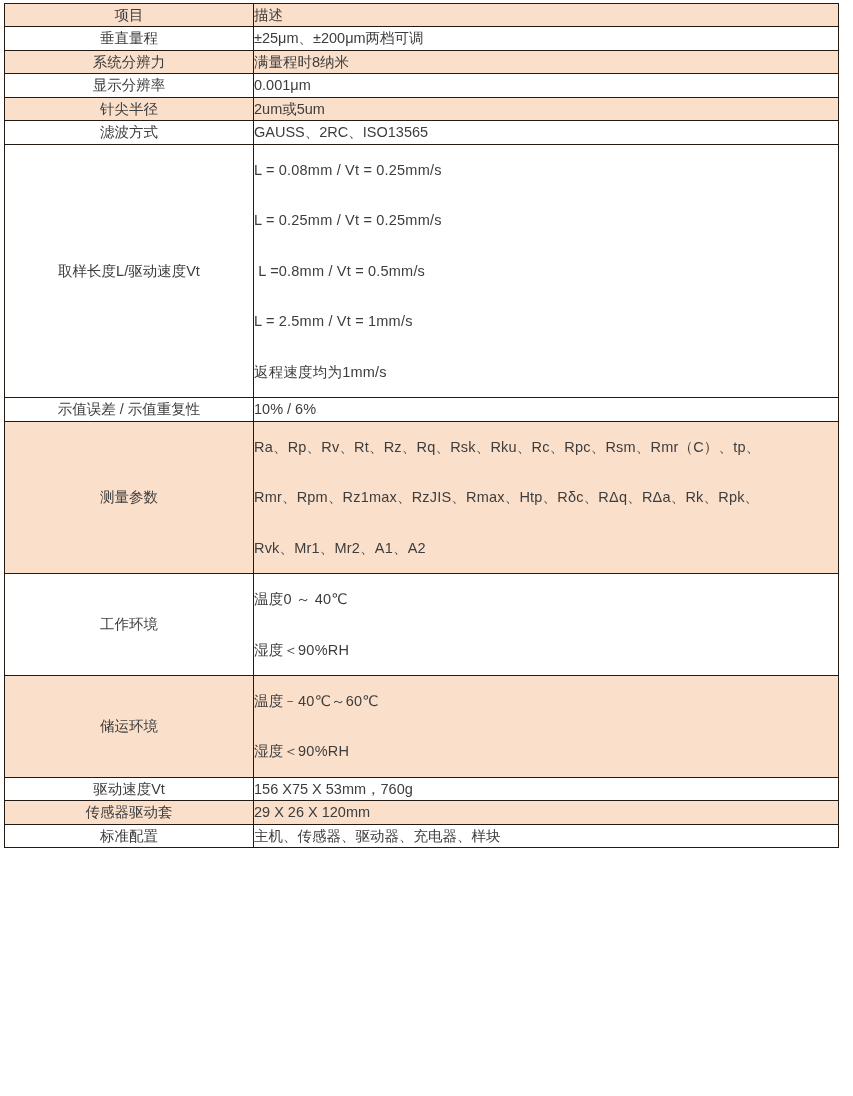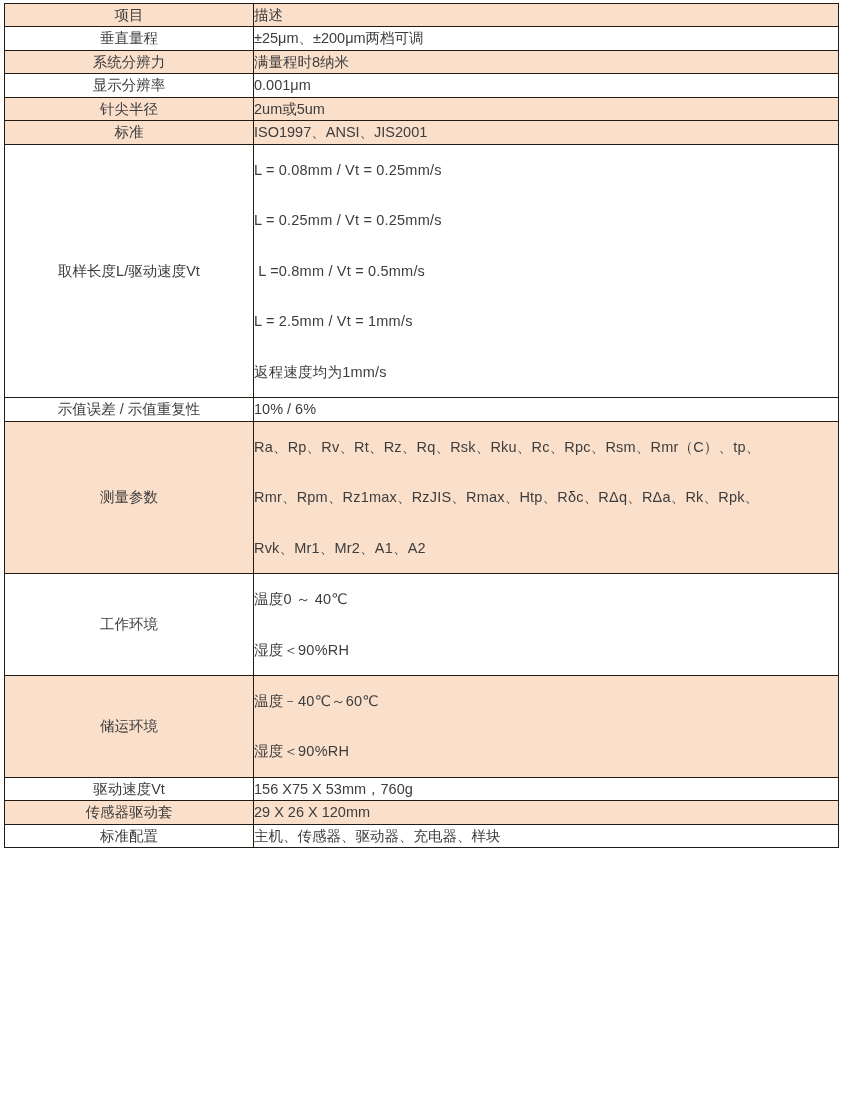--- a/index.html
+++ b/index.html
@@ -87,23 +87,23 @@
           <td class="cell-desc"><span class="cell-desc-text">满量程时8纳米</span></td>
         </tr>
         <tr class="plain">
           <td class="cell-item"><span class="cell-item-text">显示分辨率</span></td>
           <td class="cell-desc"><span class="cell-desc-text">0.001μm</span></td>
         </tr>
         <tr class="shaded">
           <td class="cell-item"><span class="cell-item-text">针尖半径</span></td>
           <td class="cell-desc"><span class="cell-desc-text">2um或5um</span></td>
         </tr>
-        <tr class="shaded">
-          <td class="cell-item"><span class="cell-item-text">标准</span></td>
-          <td class="cell-desc"><span class="cell-desc-text">ISO1997、ANSI、JIS2001</span></td>
+        <tr class="plain">
+          <td class="cell-item"><span class="cell-item-text">滤波方式</span></td>
+          <td class="cell-desc"><span class="cell-desc-text">GAUSS、2RC、ISO13565</span></td>
         </tr>
         <tr class="plain">
           <td class="cell-item"><span class="cell-item-text">取样长度L/驱动速度Vt</span></td>
           <td class="cell-desc">
             <span class="multi-line wrap-lines">
               <span class="line">L = 0.08mm / Vt = 0.25mm/s</span>
               <span class="line">L = 0.25mm / Vt = 0.25mm/s</span>
               <span class="line"> L =0.8mm / Vt = 0.5mm/s</span>
               <span class="line">L = 2.5mm / Vt = 1mm/s</span>
               <span class="line">返程速度均为1mm/s</span>

